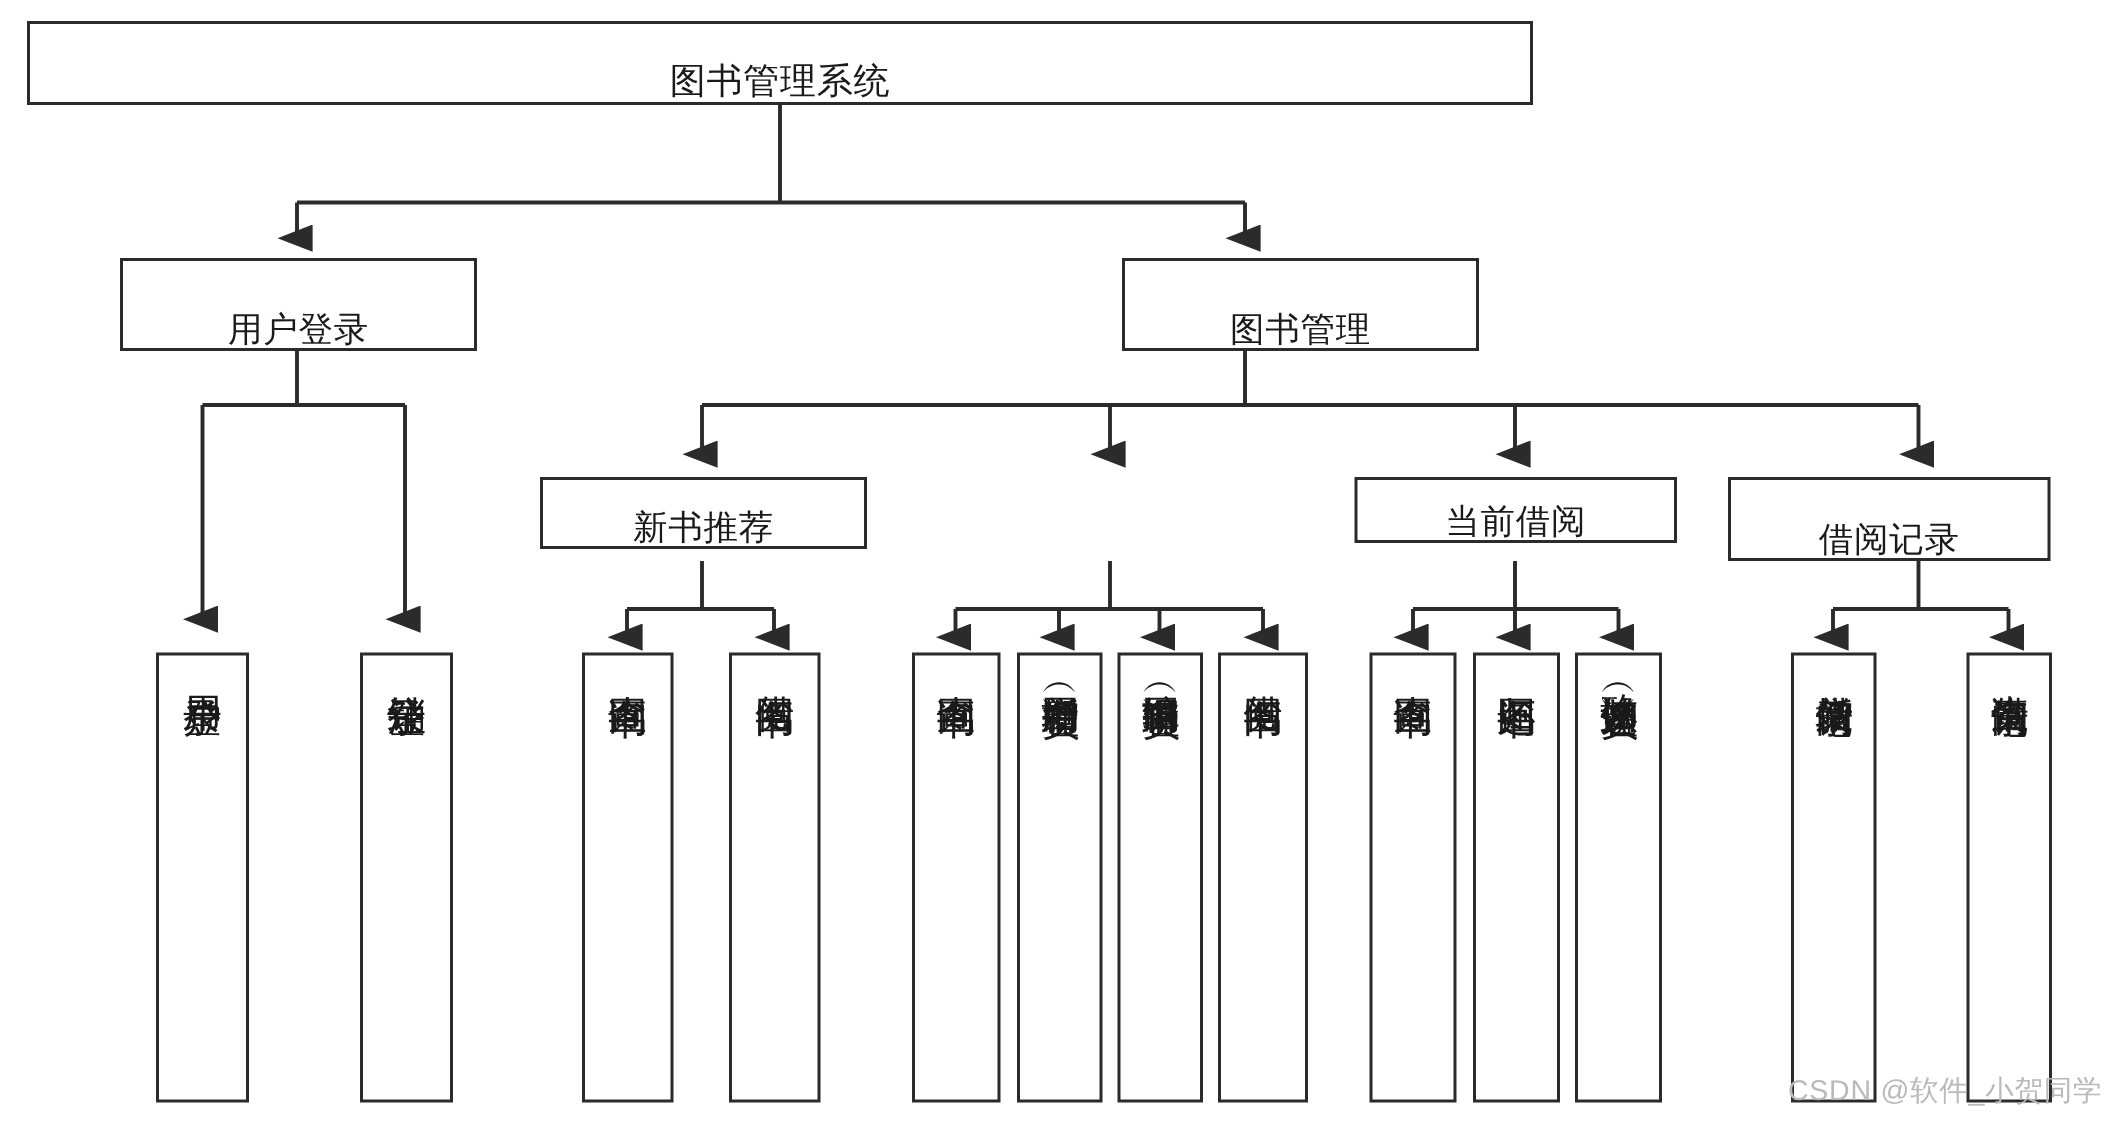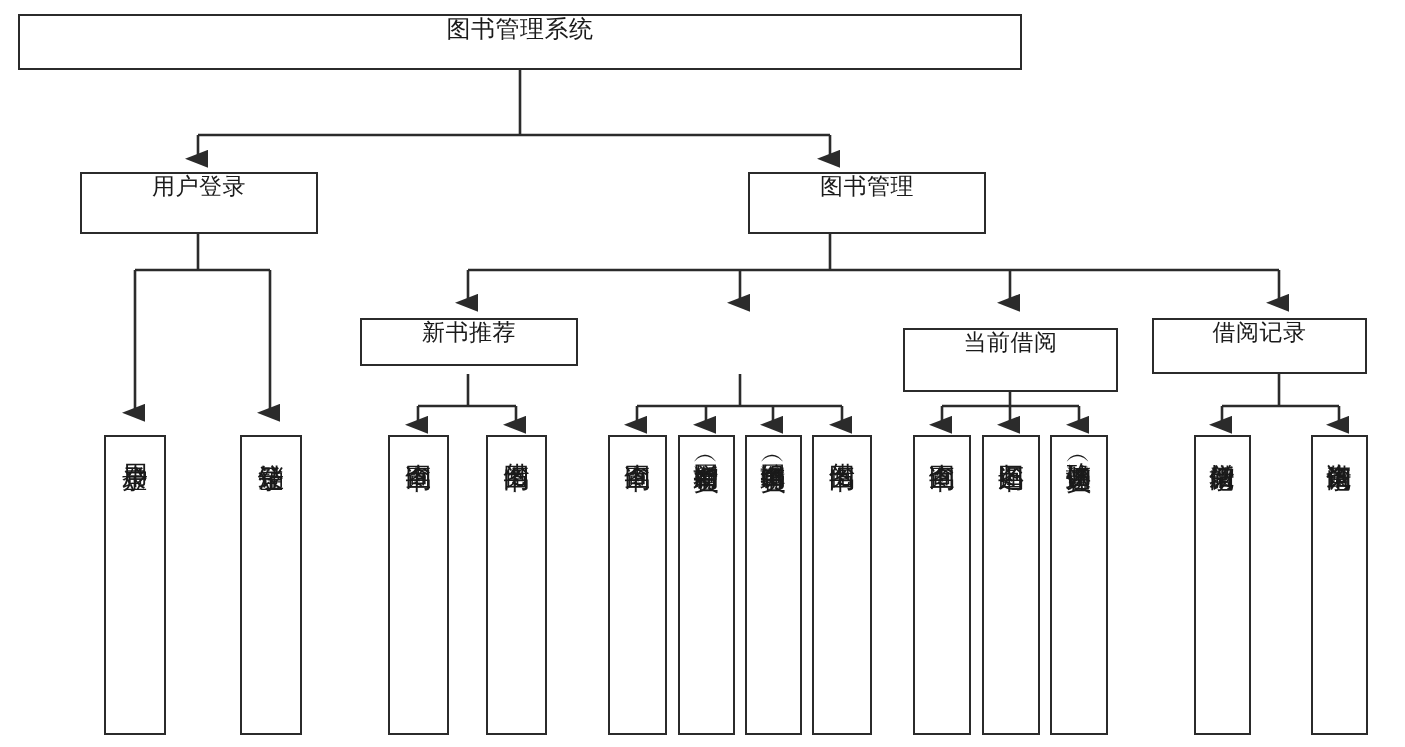--- a/index.html
+++ b/index.html
@@ -24,21 +24,21 @@
     width: 1405px;
     height: 747px;
     pointer-events: none;
   }
   .node {
     position: absolute;
     box-sizing: border-box;
     background: #ffffff;
     border: 2px solid #2b2b2b;
     display: flex;
-    align-items: flex-start;
+    align-items: flex-end;
     justify-content: center;
     z-index: 2;
   }
   .node .label {
     color: #1a1a1a;
     text-align: center;
     line-height: 1.08;
     letter-spacing: 0.5px;
   }
   .node.horizontal .label {
@@ -137,21 +137,21 @@
 
   <div class="node horizontal" style="left:748px; top:172px; width:238px; height:62px;">
     <span class="label">图书管理</span>
   </div>
 
   <div class="node horizontal" style="left:360px; top:318px; width:218px; height:48px;">
     <span class="label">新书推荐</span>
   </div>
 
 
-  <div class="node horizontal" style="left:903px; top:328px; width:215px; height:64px;">
+  <div class="node horizontal" style="left:903px; top:318px; width:215px; height:44px;">
     <span class="label">当前借阅</span>
   </div>
 
   <div class="node horizontal" style="left:1152px; top:318px; width:215px; height:56px;">
     <span class="label">借阅记录</span>
   </div>
 
   <div class="node vertical" style="left:104px; top:435px; width:62px; height:300px;">
     <span class="label">用户登录</span>
   </div>
@@ -197,14 +197,15 @@
   </div>
 
   <div class="node vertical compact" style="left:1194px; top:435px; width:57px; height:300px;">
     <span class="label">新增借阅记录</span>
   </div>
 
   <div class="node vertical compact" style="left:1311px; top:435px; width:57px; height:300px;">
     <span class="label">查询借阅记录</span>
   </div>
 
+  <div class="watermark" style="left:1192px; top:714px;">CSDN @软件_小贺同学</div>
 
 </div>
 
 </body></html>

